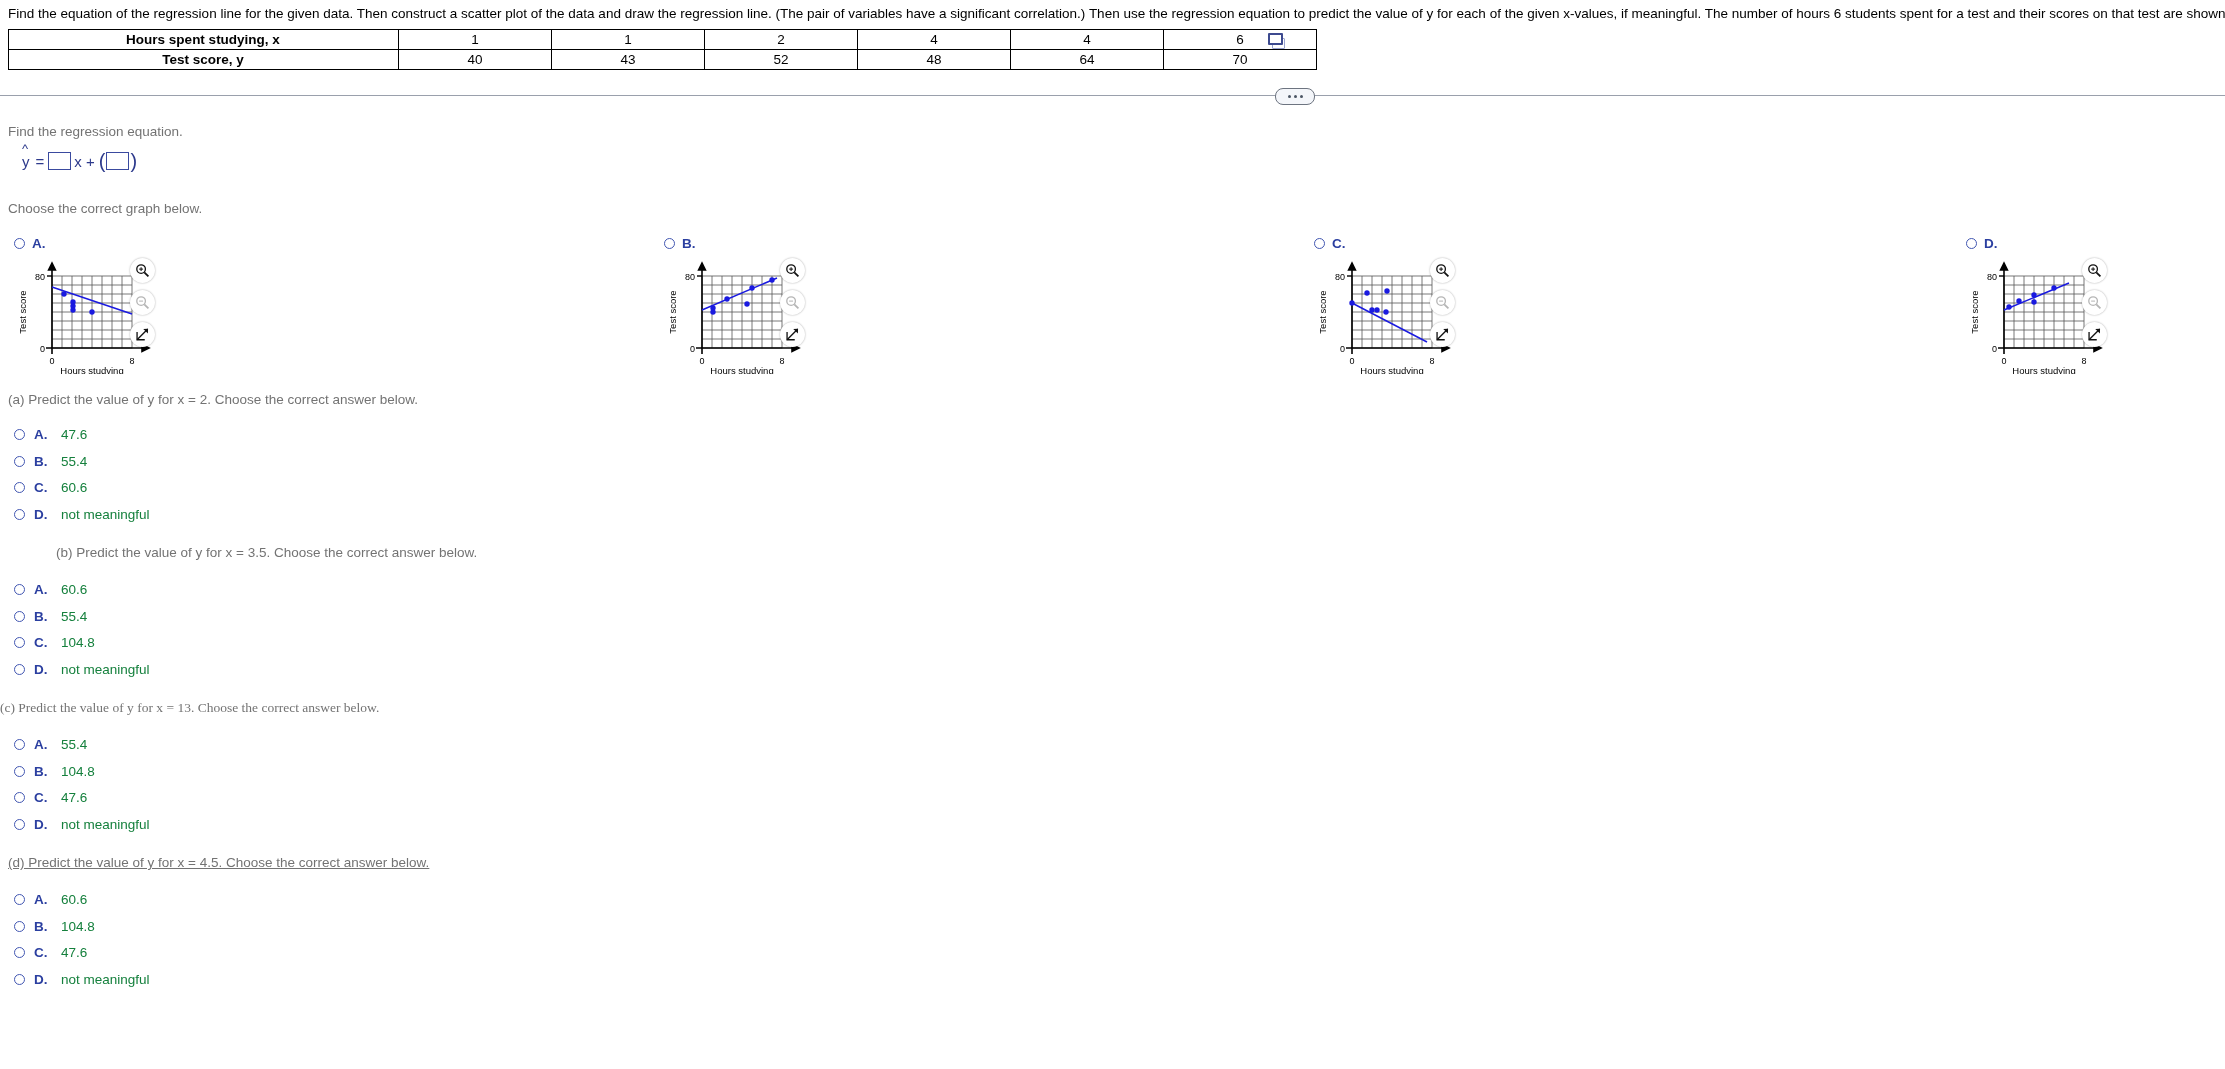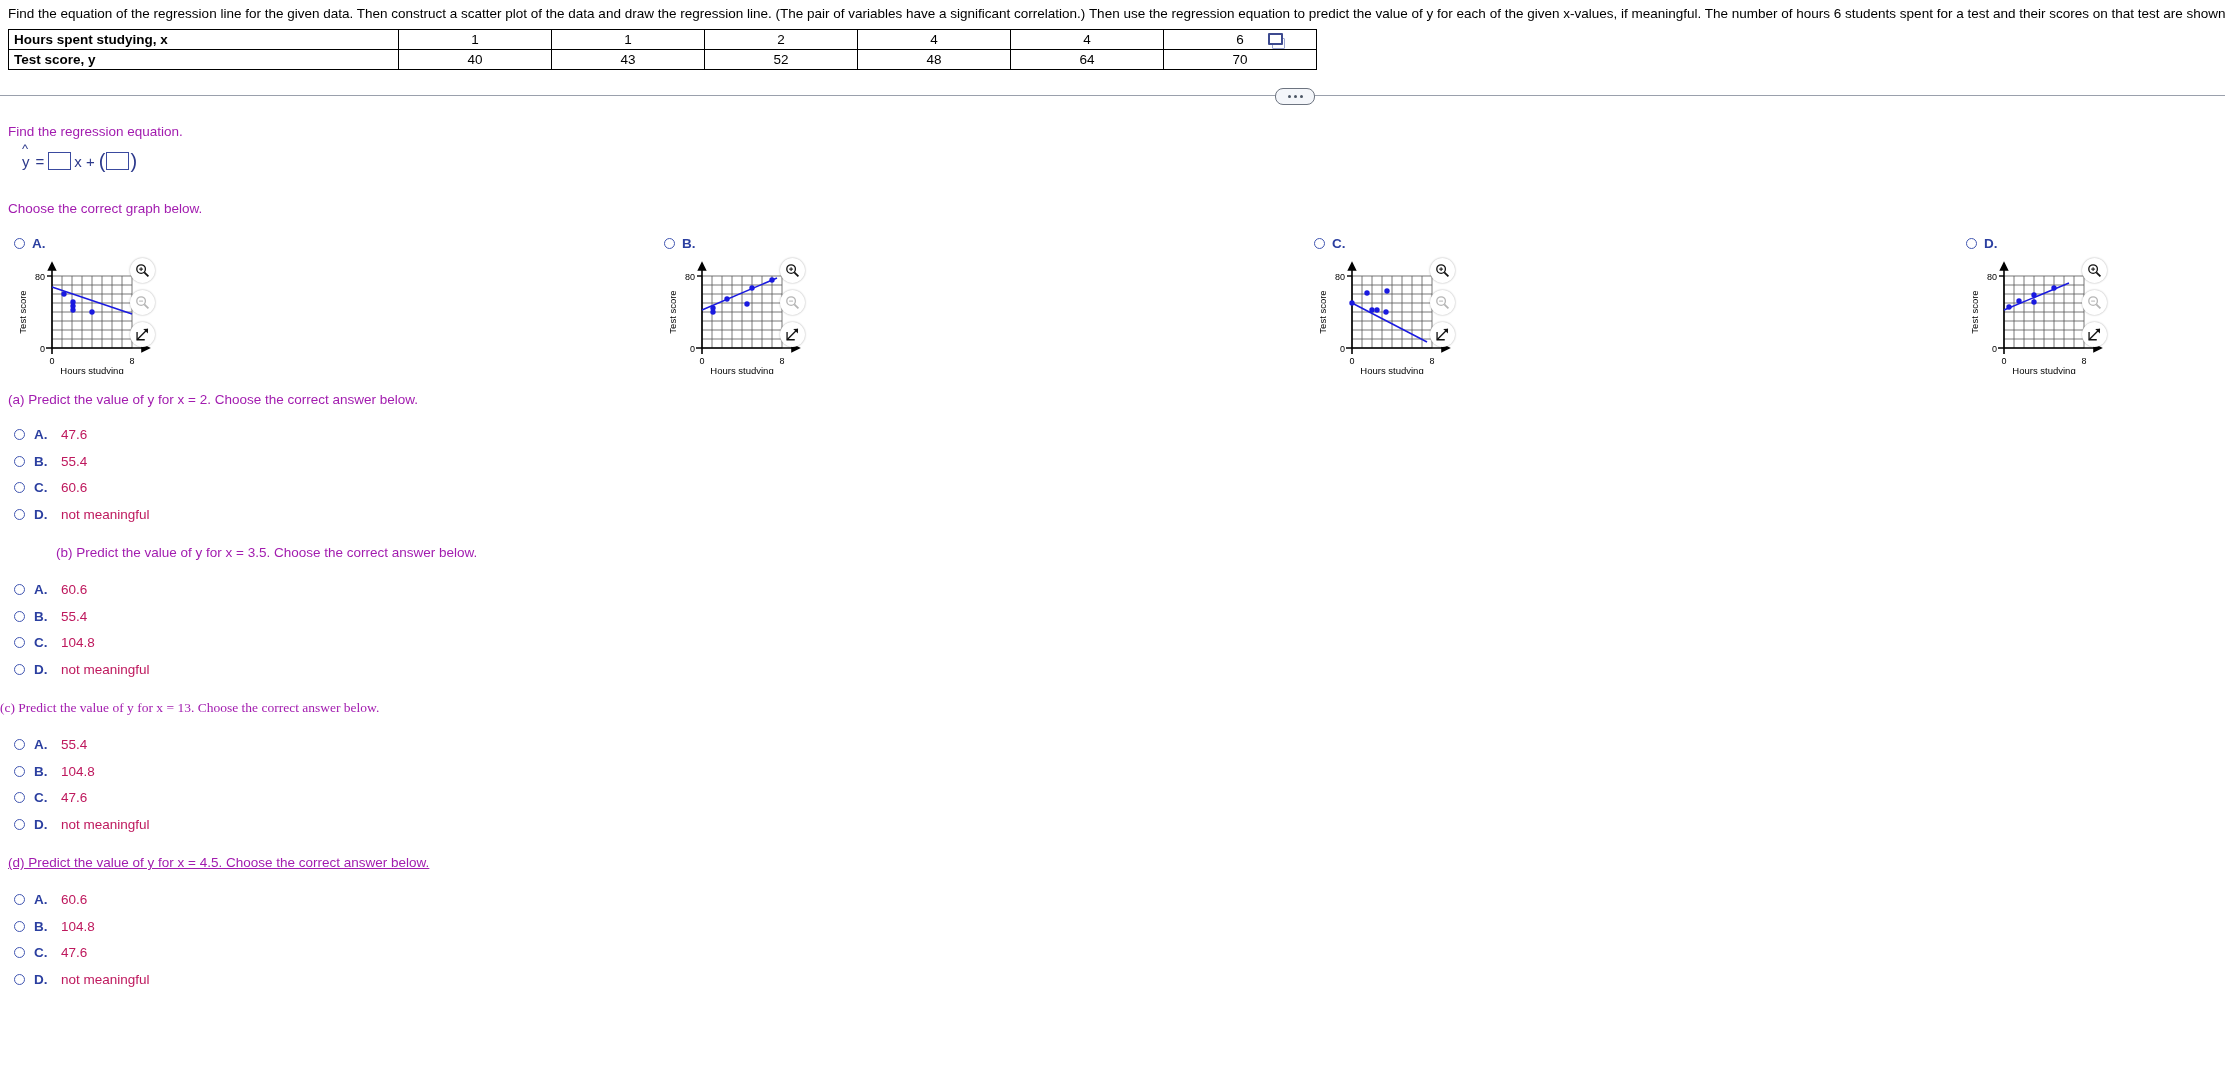--- a/index.html
+++ b/index.html
@@ -47,21 +47,21 @@
   }
   table.data-table td {
     border: 1px solid #000;
     padding: 1px 6px;
     height: 17px;
     text-align: center;
     font-weight: bold;
     white-space: nowrap;
   }
   table.data-table td.rowlabel {
-    text-align: left;
+    text-align: center;
     width: 378px;
     padding-left: 5px;
   }
   table.data-table td.datacell {
     width: 140px;
     font-weight: normal;
   }
   .copy-icon {
     position: absolute;
     left: 1268px;
@@ -131,21 +131,21 @@
     height: 3px;
     border-radius: 50%;
     background: #4b5563;
     display: block;
   }
 
   
   .prompt {
     position: absolute;
     font-size: 13.5px;
-    color: #a21caf;
+    color: #737373;
     white-space: nowrap;
   }
 
   
   .eq-line {
     position: absolute;
     left: 22px;
     top: 152px;
     display: flex;
     align-items: center;
@@ -268,21 +268,21 @@
     cursor: pointer;
     width: 330px;
   }
   .ans-item .key {
     font-weight: bold;
     color: #2b3fa0;
     font-size: 13.5px;
     width: 18px;
   }
   .ans-item .val {
-    color: #be185d;
+    color: #15803d;
     font-size: 13.5px;
   }
 </style>
 </head>
 <body>
 
 <div class="page">
 
   <div class="problem-stem">Find the equation of the regression line for the given data. Then construct a scatter plot of the data and draw the regression line. (The pair of variables have a significant correlation.) Then use the regression equation to predict the value of y for each of the given x-values, if meaningful. The number of hours 6 students spent for a test and their scores on that test are shown below.</div>
 

